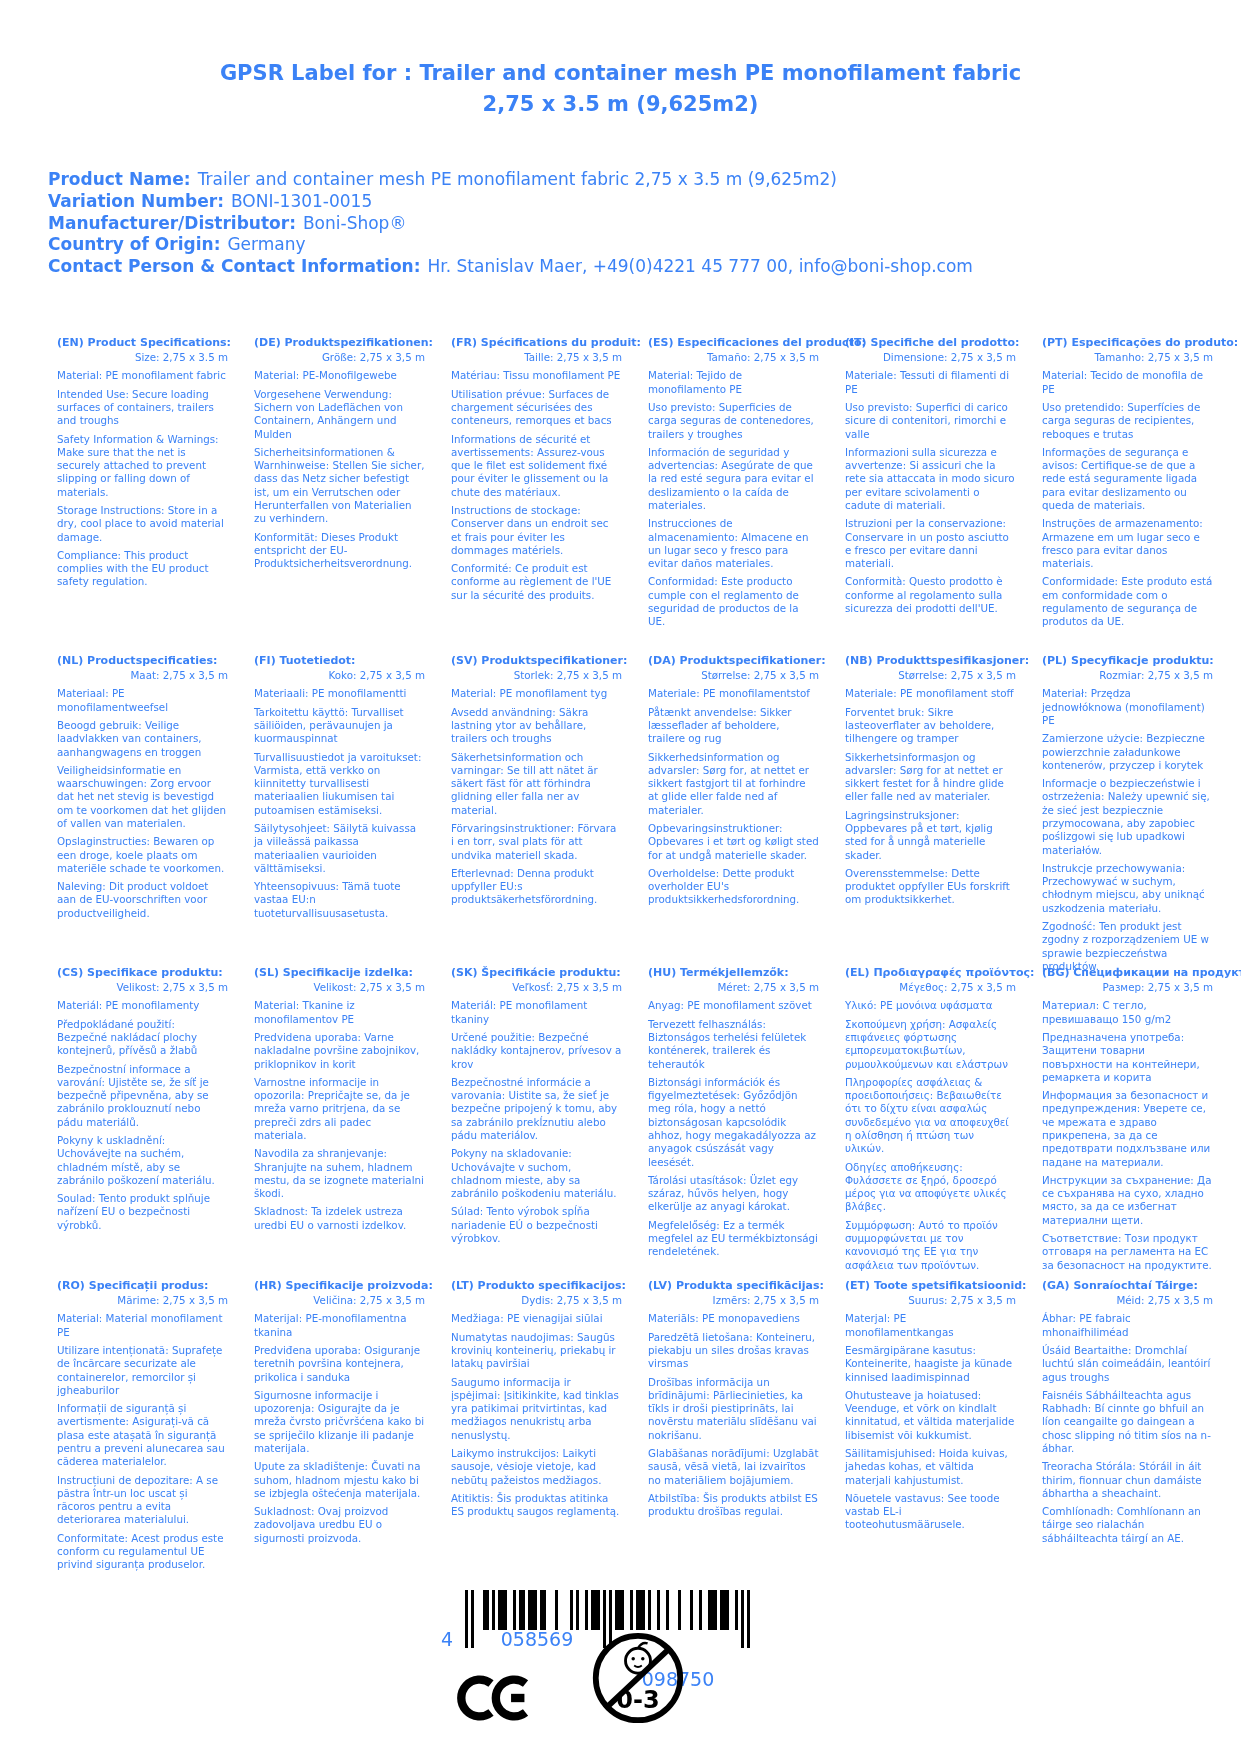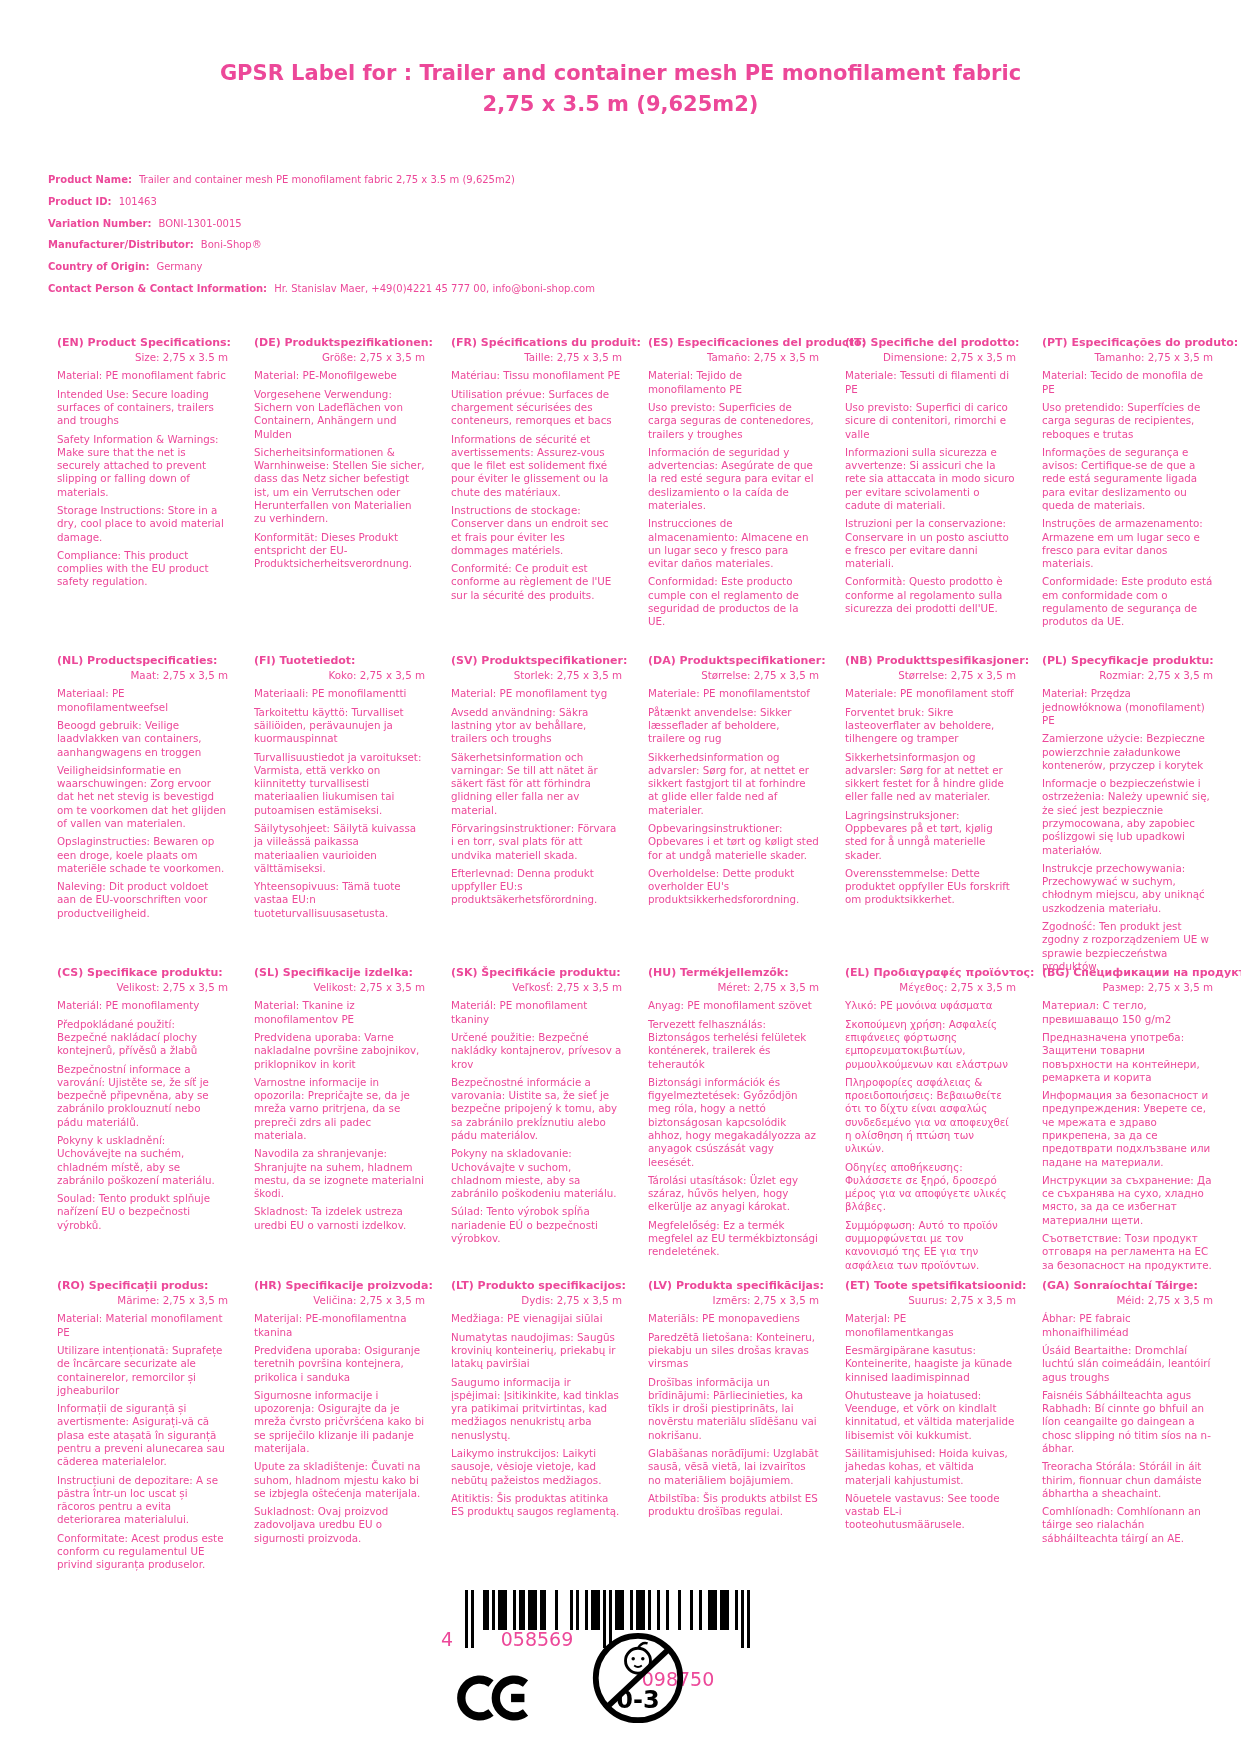--- a/index.html
+++ b/index.html
@@ -1,23 +1,23 @@
 <!DOCTYPE html>
 <html><head>
 <meta charset="utf-8">
 <style>
   html,body { margin:0; padding:0; background:#fff; }
   .page {
-    position:relative; width:1241px; height:1754px; background:#fff; color:#ec4899;
+    position:relative; width:1241px; height:1754px; background:#fff; color:#3b82f6;
     font-family:"DejaVu Sans","Liberation Sans",sans-serif; overflow:hidden;
   }
   .title { position:absolute; top:58px; left:0; right:0; text-align:center;
            font-size:21px; font-weight:bold; line-height:31px; }
   .info { position:absolute; top:169px; left:48px; right:40px;
-          font-size:10px; line-height:21.8px; }
+          font-size:17px; line-height:21.8px; }
   .info-row .lbl { font-weight:bold; margin-right:7px; }
   .langs { position:absolute; top:336px; left:57px; }
   .lang-row { display:grid; grid-template-columns:repeat(6,171px); column-gap:26px; align-items:start; }
   .lang-block { font-size:10.3px; line-height:1.29; }
   .lang-block h3 { margin:0; font-size:11px; font-weight:bold; white-space:nowrap; }
   .lang-block p { margin:5px 0 0 0; overflow-wrap:break-word; }
   .lang-block p:first-of-type { margin-top:1px;text-align:right; }
   .barcode { position:absolute; left:465px; top:1590px; width:285px; height:60px; }
   .bars { position:absolute; left:0; top:0; }
   .bc-d { position:absolute; top:40px; font-size:19px; line-height:19px;
@@ -33,21 +33,20 @@
 
 <div class="page">
 
   <div class="title">
     <div>GPSR Label for : Trailer and container mesh PE monofilament fabric</div>
     <div>2,75 x 3.5 m (9,625m2)</div>
   </div>
 
   <div class="info">
       <div class="info-row"><span class="lbl">Product Name:</span><span class="val">Trailer and container mesh PE monofilament fabric 2,75 x 3.5 m (9,625m2)</span></div>
-      <div class="info-row"><span class="lbl">Product ID:</span><span class="val">101463</span></div>
       <div class="info-row"><span class="lbl">Variation Number:</span><span class="val">BONI-1301-0015</span></div>
       <div class="info-row"><span class="lbl">Manufacturer/Distributor:</span><span class="val">Boni-Shop®</span></div>
       <div class="info-row"><span class="lbl">Country of Origin:</span><span class="val">Germany</span></div>
       <div class="info-row"><span class="lbl">Contact Person &amp; Contact Information:</span><span class="val">Hr. Stanislav Maer, +49(0)4221 45 777 00, info@boni-shop.com</span></div>
     </div>
 
   <div class="langs">
       <div class="lang-row" style="height: 318px;">
         <div class="lang-block">
           <h3>(EN) Product Specifications:</h3>

